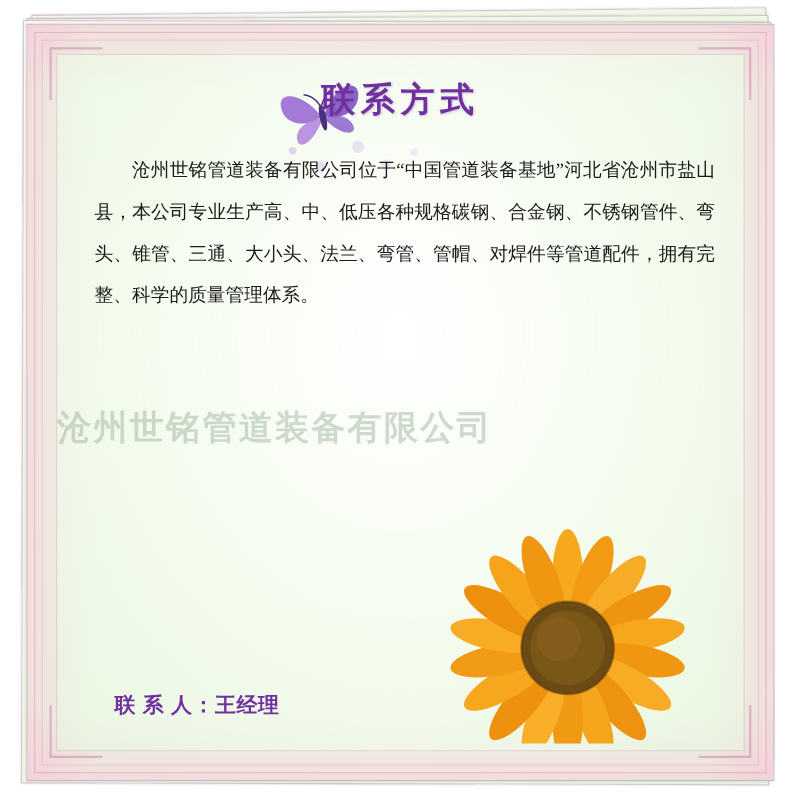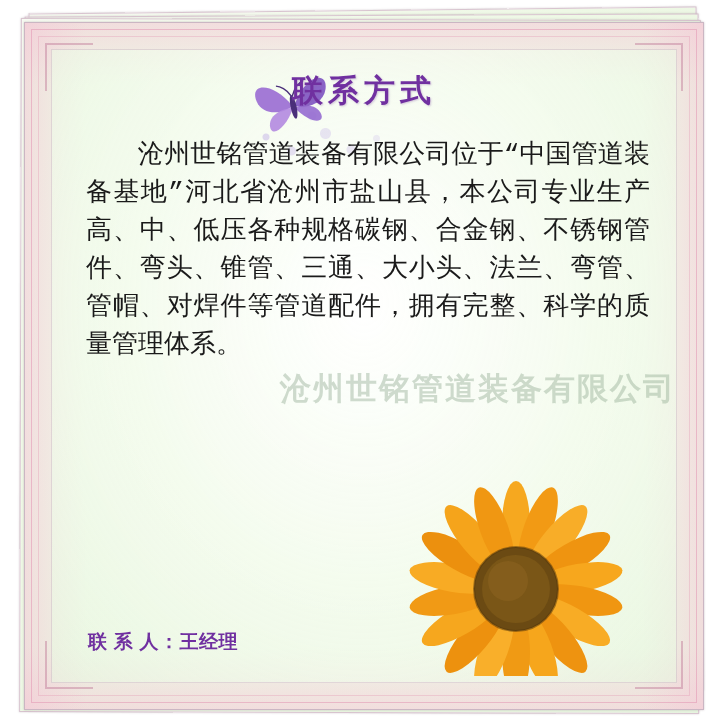--- a/index.html
+++ b/index.html
@@ -133,38 +133,38 @@
       radial-gradient(circle at 47% 30%, rgba(190,170,230,0.22) 0 4px, transparent 5px);
     pointer-events: none;
   }
 
   
   .body-text {
     position: absolute;
     left: 34px;
     right: 26px;
     top: 86px;
-    font-family: Liberation Mono, monospace;
-    font-size: 26px;
+    font-family: Liberation Serif, serif;
+    font-size: 17px;
     line-height: 38px;
     color: #1a1a1a;
     text-align: justify;
     text-justify: inter-ideograph;
   }
   .body-text p {
     margin: 0;
     text-indent: 2em;
   }
 
   
   .watermark {
     position: absolute;
     left: 0; right: 0;
     top: 318px;
-    text-align: right;
+    text-align: left;
     font-family: "Liberation Serif", serif;
     font-size: 31px;
     font-weight: bold;
     color: rgba(150,175,150,0.45);
     letter-spacing: 2px;
     white-space: nowrap;
     pointer-events: none;
   }
 
   
@@ -172,21 +172,21 @@
     position: absolute;
     left: 36px;
     bottom: 24px;
     font-family: "Liberation Serif", serif;
     font-size: 19px;
     font-weight: bold;
     color: #7030a0;
     line-height: 33px;
   }
   .contact .row { white-space: nowrap; }
-  .contact .label { letter-spacing: 1px; }
+  .contact .label { letter-spacing: 1px; margin-left: 16px; }
   .contact .value { letter-spacing: 0.5px; }
 
   
   .sunflower {
     position: absolute;
     right: 28px;
     bottom: 6px;
     width: 250px;
     height: 195px;
     pointer-events: none;

